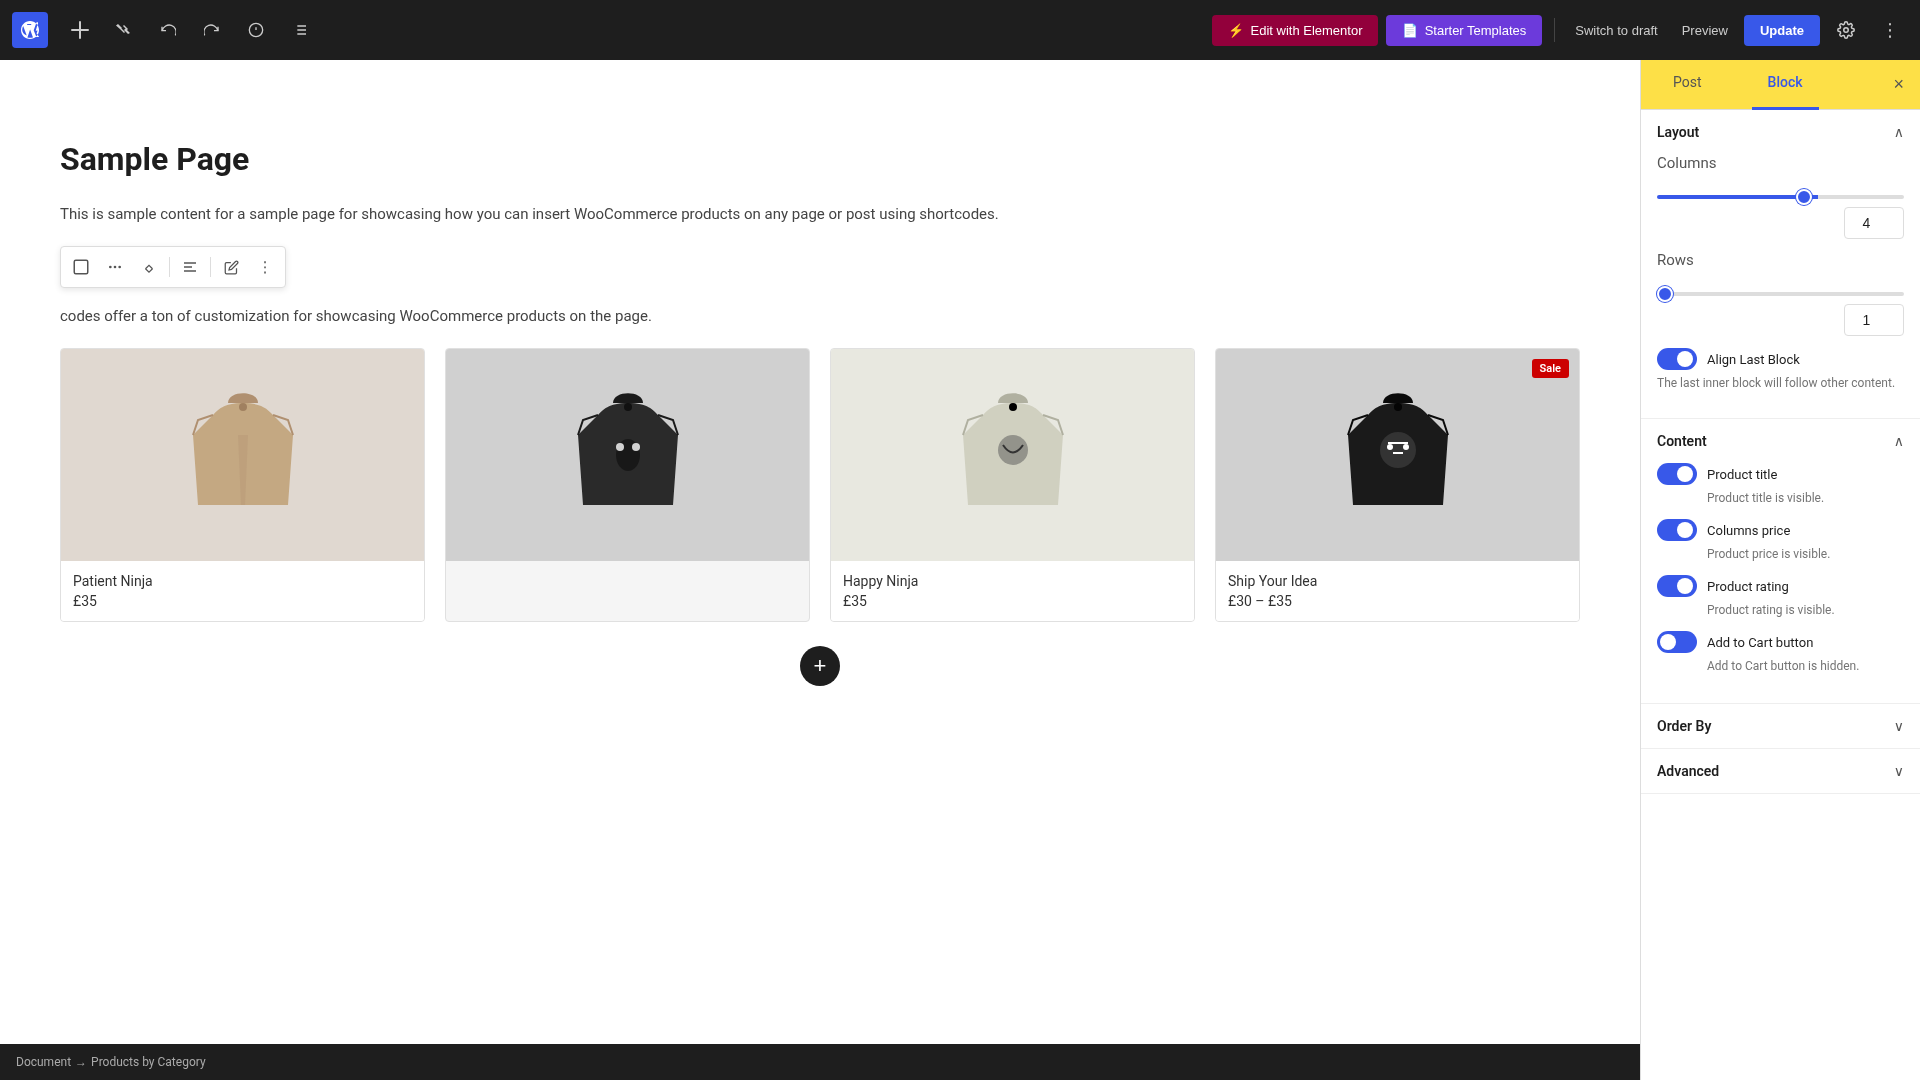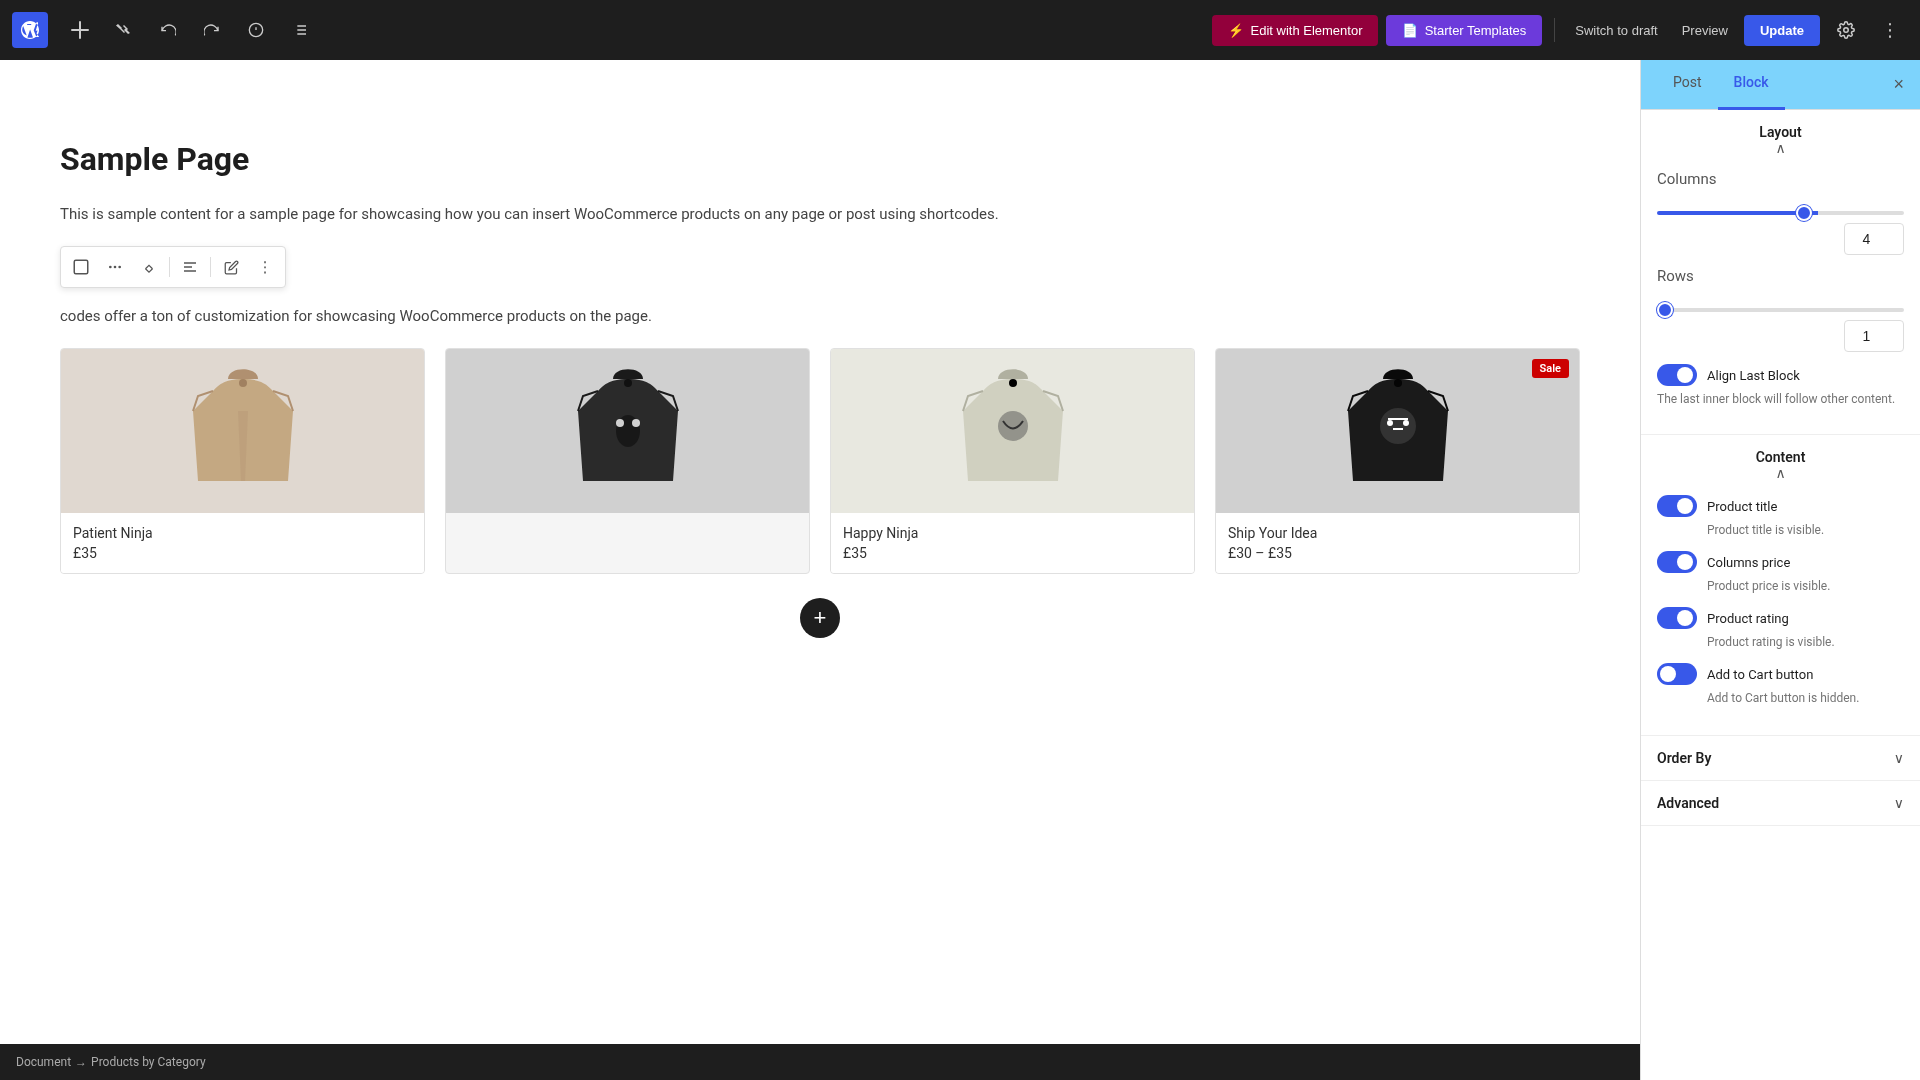--- a/index.html
+++ b/index.html
@@ -136,21 +136,21 @@
     }
     .product-card {
       border: 1px solid #e0e0e0;
       border-radius: 4px;
       overflow: hidden;
       background: #f5f5f5;
       position: relative;
     }
     .product-image {
       width: 100%;
-      height: 164px;
+      height: 212px;
       background: #e8e8e8;
       display: flex; align-items: center; justify-content: center;
       position: relative;
     }
     .sale-badge {
       position: absolute;
       top: 10px; right: 10px;
       background: #cc0000;
       color: white;
       font-size: 11px;
@@ -212,22 +212,23 @@
       overflow-y: auto;
       position: fixed;
       right: 0; top: 60px;
       height: calc(1080px - 60px);
     }
 
     
     .panel-tabs {
       display: flex;
       border-bottom: 1px solid #ddd;
-      background: #7dd3fc;
+      background: #fde047;
       padding: 0 16px;
+      gap: 34px;
     }
     .panel-tab {
       padding: 14px 16px;
       font-size: 14px;
       color: #555;
       cursor: pointer;
       border-bottom: 3px solid transparent;
       margin-bottom: -1px;
     }
     .panel-tab.active {
@@ -240,24 +241,23 @@
       background: none; border: none;
       font-size: 18px; color: #555; cursor: pointer;
       padding: 14px 0;
     }
 
     
     .panel-section {
       border-bottom: 1px solid #eee;
     }
     .panel-section-header {
-      display: flex; align-items: center; justify-content: space-between;
+      display: flex; justify-content: space-between;
       padding: 14px 16px;
       cursor: pointer;
-      flex-direction: column;
     }
     .panel-section-title {
       font-size: 14px;
       font-weight: 600;
       color: #1e1e1e;
     }
     .panel-section-chevron {
       font-size: 14px; color: #555;
     }
     .panel-section-body {

